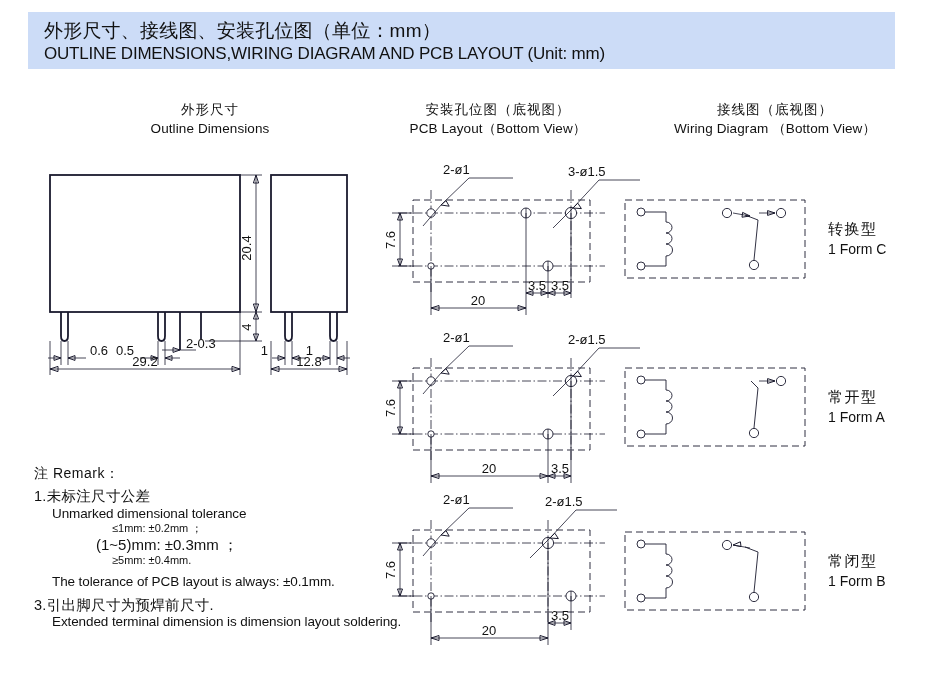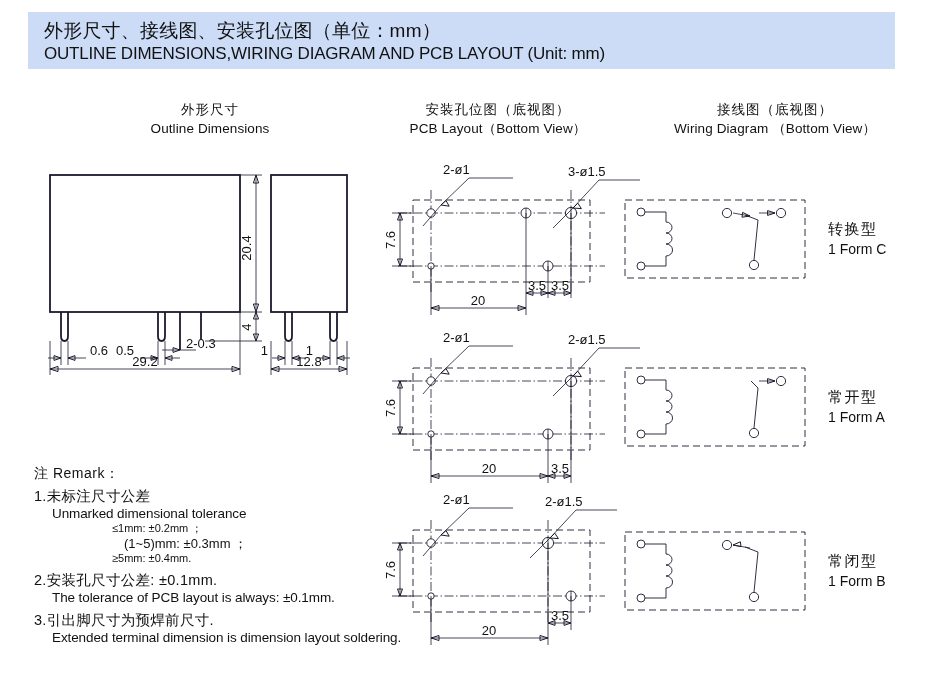--- a/index.html
+++ b/index.html
@@ -24,21 +24,21 @@
   .fillw{fill:#fff;}
   text{font-family:"Liberation Sans","DejaVu Sans",sans-serif;fill:#111;}
   .dim{font-size:13px;}
   .lead{font-size:13px;}
 
   .remarks{position:absolute;left:34px;top:466px;width:430px;font-size:13.5px;line-height:1.0;}
   .rk-t{font-size:14px;margin-bottom:7px;letter-spacing:.5px;}
   .rk-cn{font-size:14.5px;letter-spacing:.3px;}
   .rk-en{font-size:13.5px;margin-left:18px;letter-spacing:-.1px;}
   .rk-ind{margin-left:78px;font-size:11px;}
-  .rk-ind2{margin-left:90px;font-size:13px;}
+  .rk-ind2{margin-left:62px;font-size:15px;}
   .rk-row{margin-top:9px;}
   .rk-sub{margin-top:3px;}
 
   .typelbl{position:absolute;text-align:left;font-size:14px;line-height:21px;}
   .typelbl .cn{font-weight:normal;letter-spacing:1.5px;font-size:15px;}
 </style>
 </head>
 <body>
 
 <div class="hdr" style="background: rgb(204, 220, 247);"></div>
@@ -349,21 +349,20 @@
 
   <div class="rk-row">
     <div class="rk-cn">1.未标注尺寸公差</div>
     <div class="rk-en rk-sub">Unmarked dimensional tolerance</div>
     <div class="rk-ind rk-sub">≤1mm: ±0.2mm ；</div>
     <div class="rk-ind2 rk-sub">(1~5)mm: ±0.3mm ；</div>
     <div class="rk-ind rk-sub">≥5mm: ±0.4mm.</div>
   </div>
 
   <div class="rk-row">
-    <div class="rk-cn">2.安装孔尺寸公差: ±0.1mm.</div>
     <div class="rk-en rk-sub">The tolerance  of PCB layout is always: ±0.1mm.</div>
   </div>
 
   <div class="rk-row">
     <div class="rk-cn">3.引出脚尺寸为预焊前尺寸.</div>
     <div class="rk-en rk-sub">Extended terminal dimension is dimension layout soldering.</div>
   </div>
 </div>
 
 </body></html>

